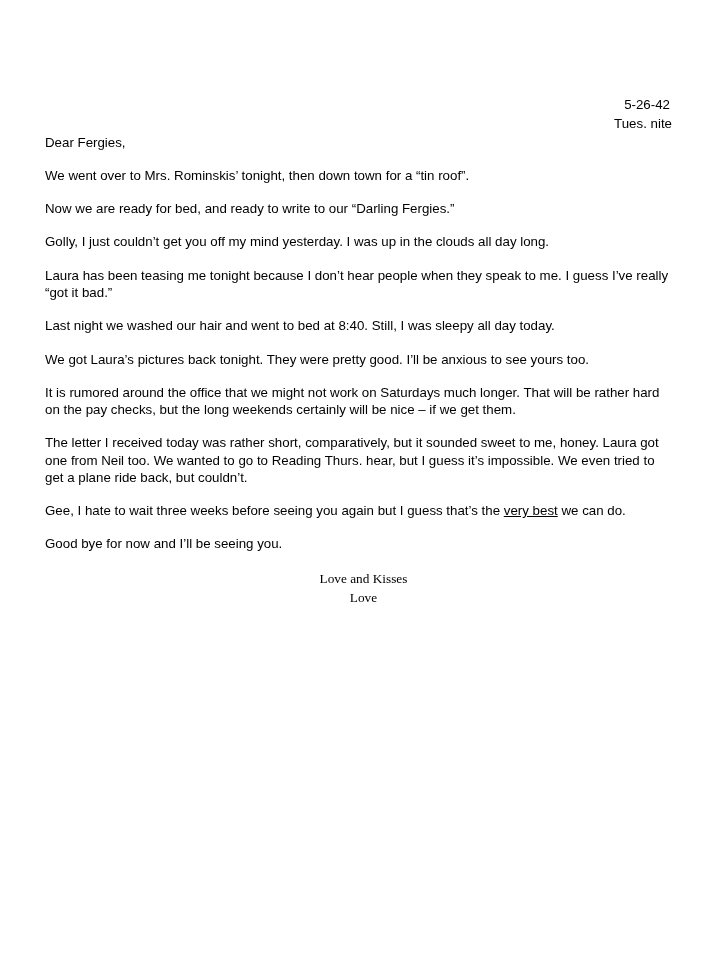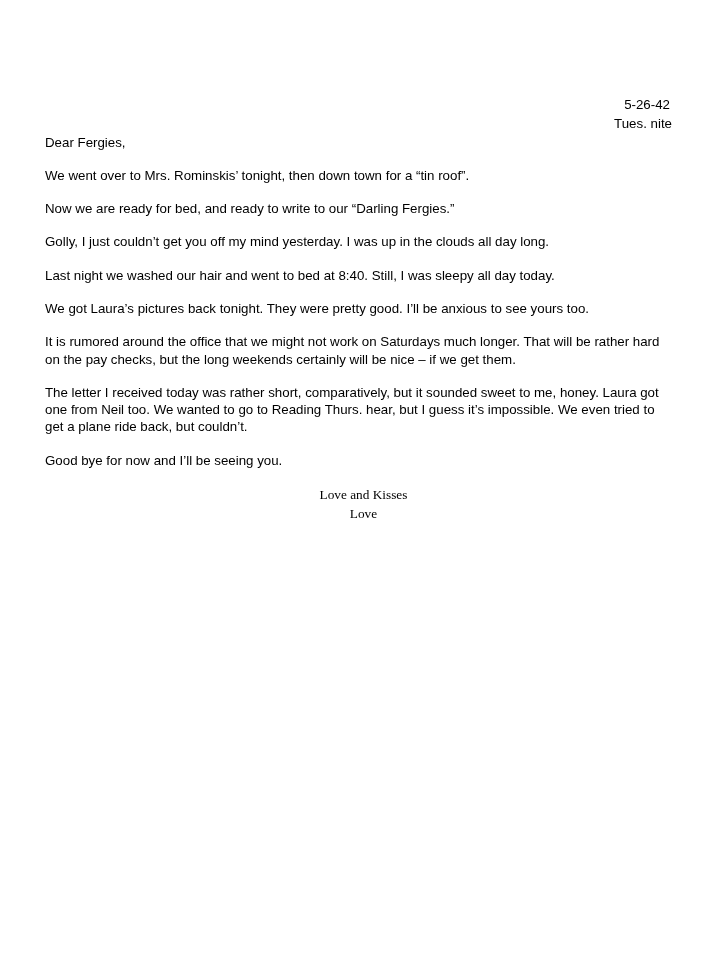--- a/index.html
+++ b/index.html
@@ -72,25 +72,29 @@
     <div class="heading">
       <span class="line date-line">5-26-42</span>
       <span class="line">Tues. nite</span>
     </div>
 
     <p class="para salutation">Dear Fergies,</p>
 
     <p class="para">We went over to Mrs. Rominskis’ tonight, then down town for a “tin roof”.</p>
     <p class="para">Now we are ready for bed, and ready to write to our “Darling Fergies.”</p>
     <p class="para">Golly, I just couldn’t get you off my mind yesterday.  I was up in the clouds all day long.</p>
+    <p class="para">Laura has been teasing me tonight because I don’t hear people when they speak to me.  I guess I’ve really “got it bad.”</p>
     <p class="para">Last night we washed our hair and went to bed at 8:40.  Still, I was sleepy all day today.</p>
     <p class="para">We got Laura’s pictures back tonight.  They were pretty good.  I’ll be anxious to see yours too.</p>
     <p class="para">It is rumored around the office that we might not work on Saturdays much longer.  That will be rather hard on the pay checks, but the long weekends certainly will be nice – if we get them.</p>
     <p class="para">The letter I received today was rather short, comparatively, but it sounded sweet to me, honey.  Laura got one from Neil too.  We wanted to go to Reading Thurs. hear, but I guess it’s impossible.  We even tried to get a plane ride back, but couldn’t.</p>
 
+    <p class="para">
+      <span>Gee, I hate to wait three weeks before seeing you again but I guess that’s the </span><span class="underline">very best</span><span> we can do.</span>
+    </p>
 
     <p class="para">Good bye for now and I’ll be seeing you.</p>
 
     <div class="closing">
       <span class="line">Love and Kisses</span>
       <span class="line">Love</span>
     </div>
 
 
   </div>

